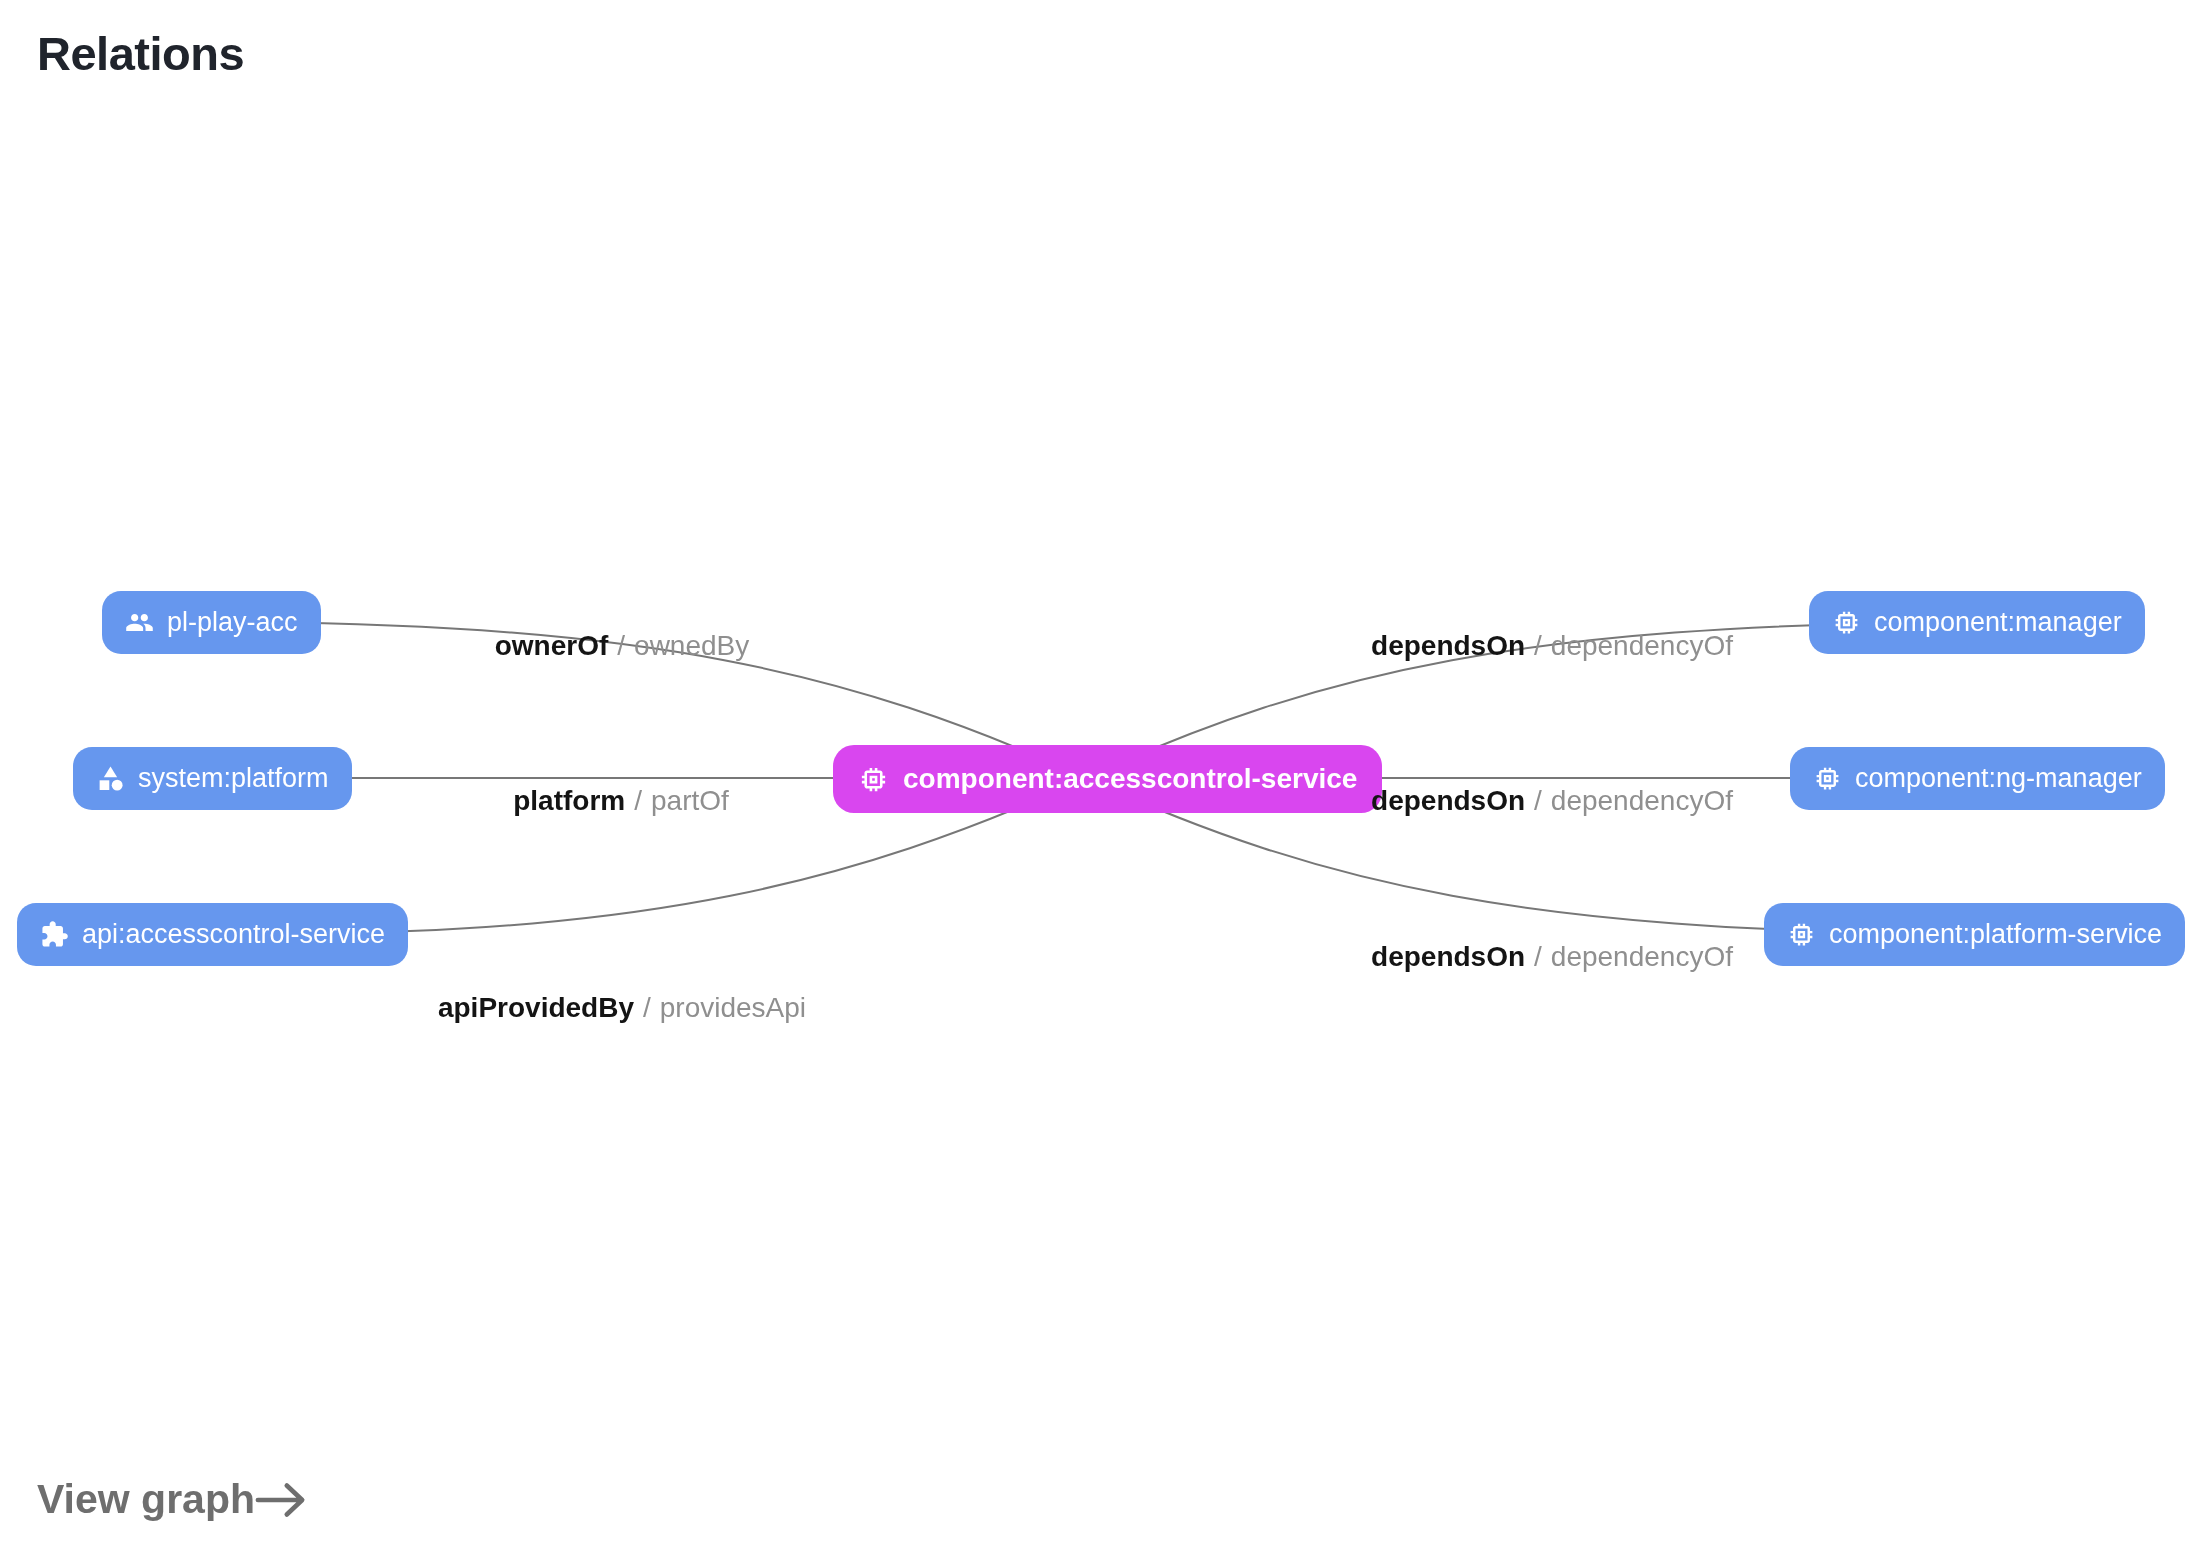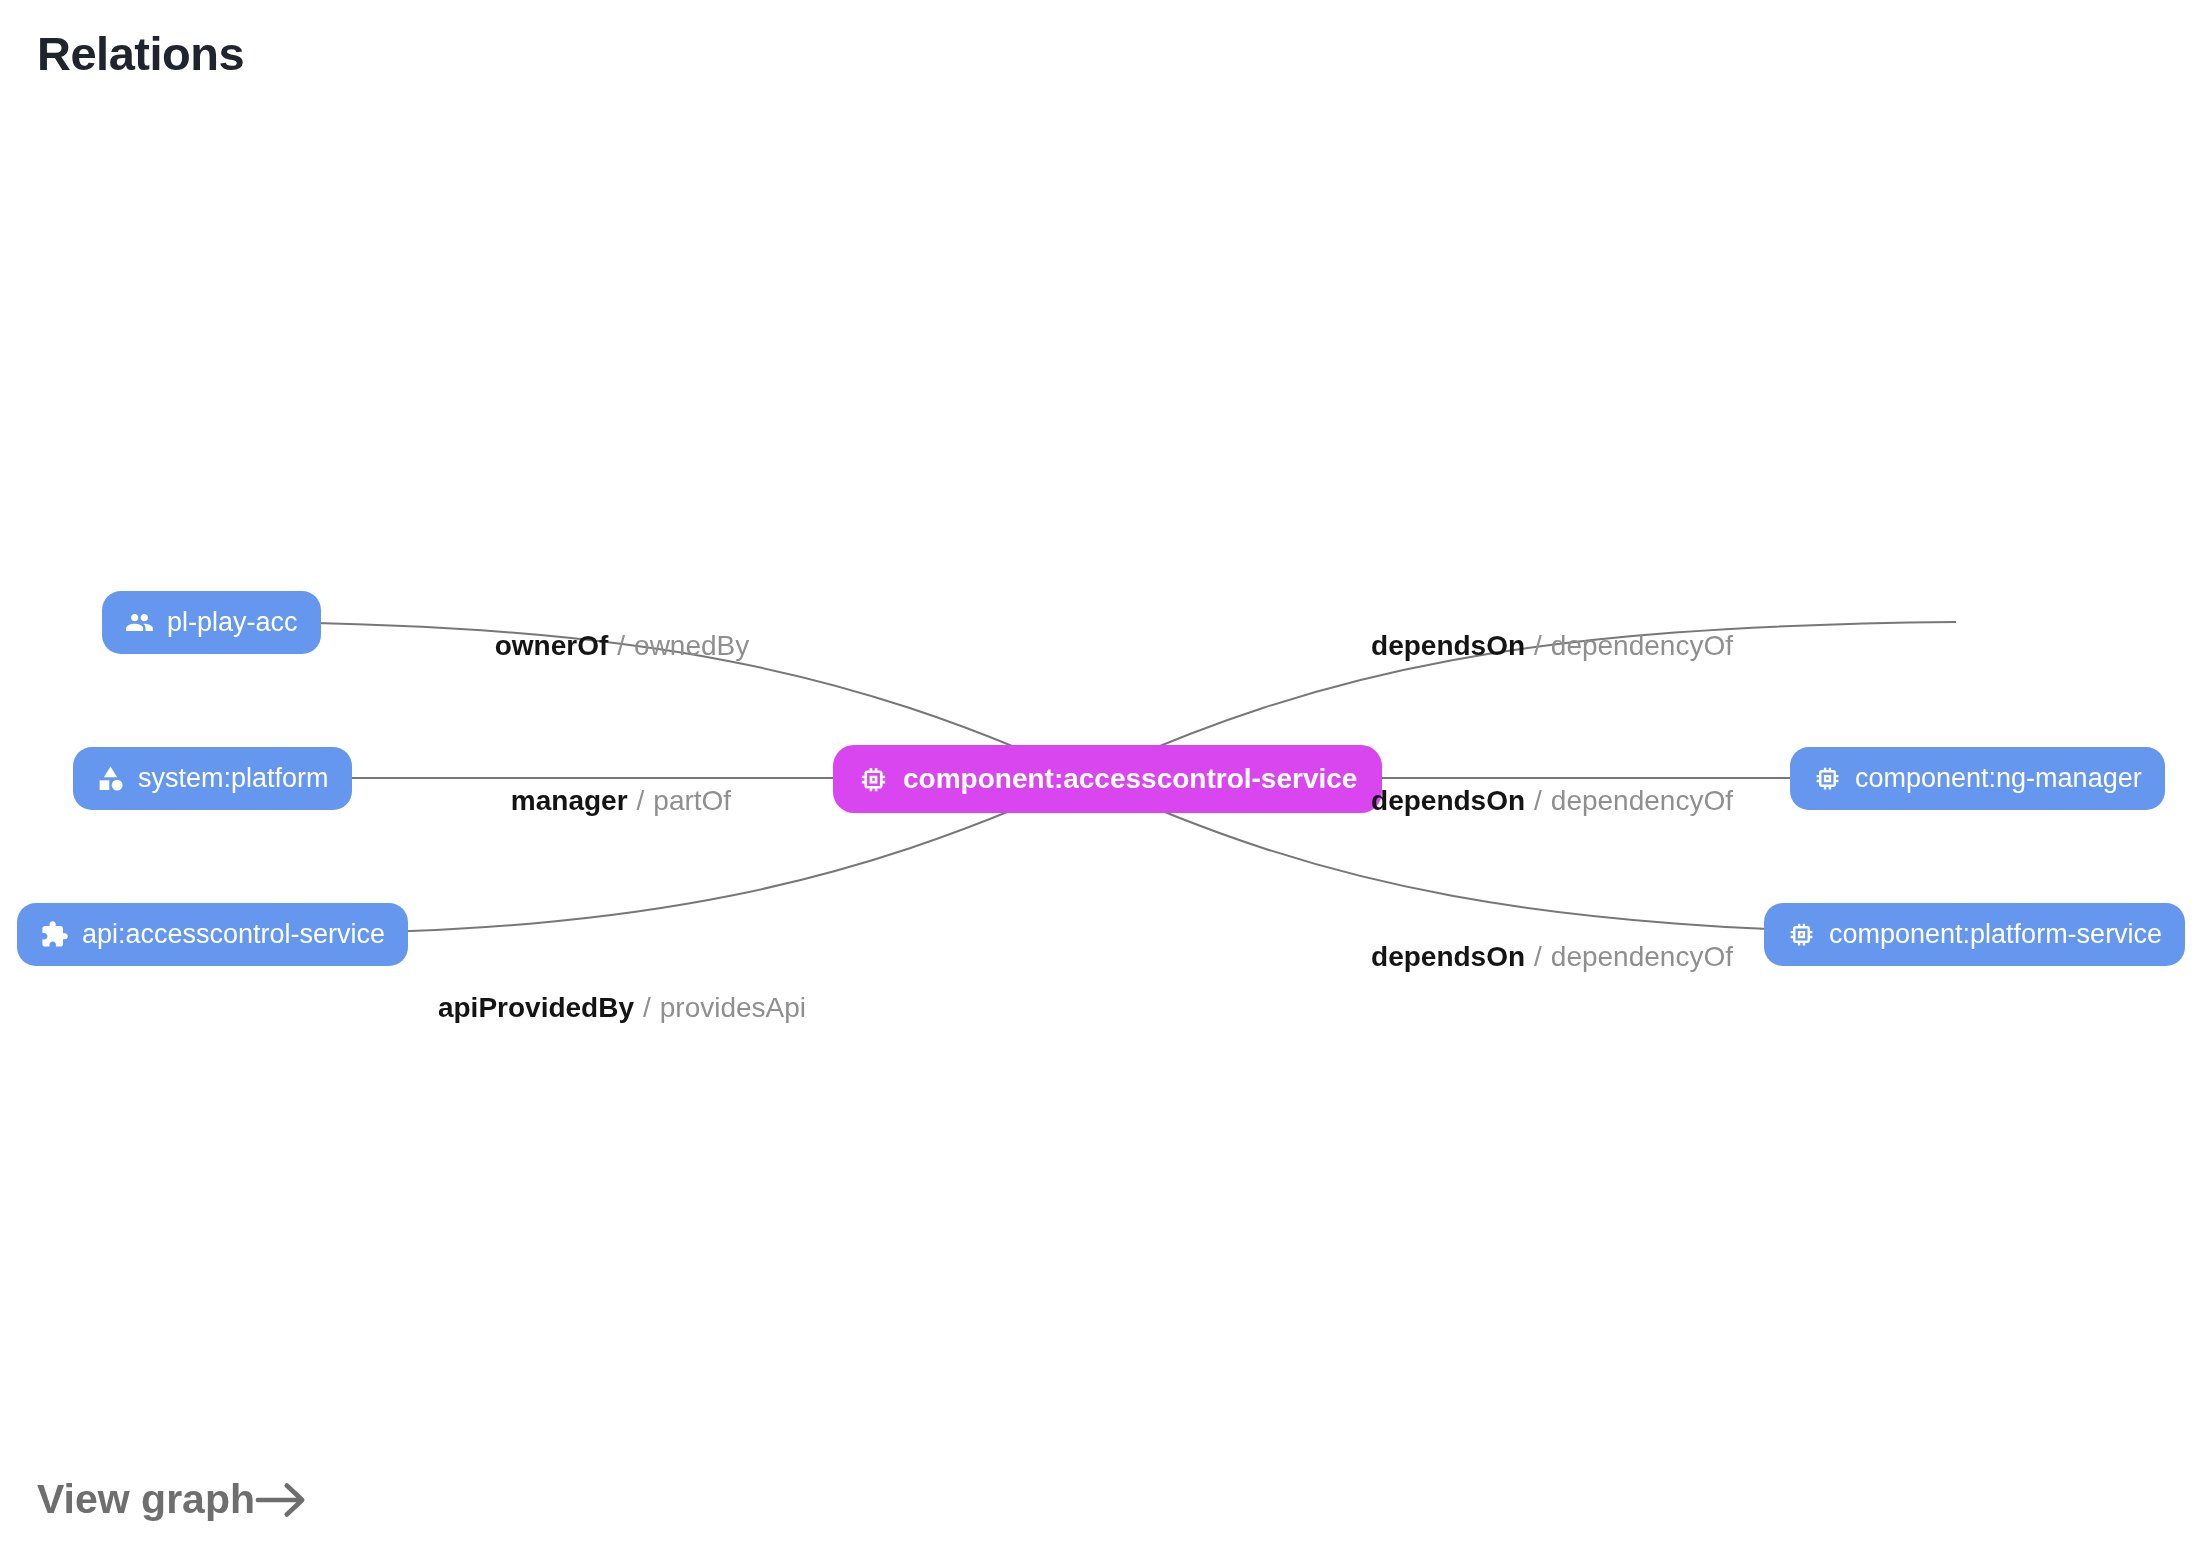--- a/index.html
+++ b/index.html
@@ -90,40 +90,46 @@
     <span class="nlabel">api:accesscontrol-service</span>
   </div>
 
   <div class="node center" style="left:833px;top:745px">
     <svg class="nicon" viewBox="0 0 24 24">
       <path d="M15 9H9v6h6V9zm-2 4h-2v-2h2v2zm8-2V9h-2V7c0-1.1-.9-2-2-2h-2V3h-2v2h-2V3H9v2H7c-1.1 0-2 .9-2 2v2H3v2h2v2H3v2h2v2c0 1.1.9 2 2 2h2v2h2v-2h2v2h2v-2h2c1.1 0 2-.9 2-2v-2h2v-2h-2v-2h2zm-4 6H7V7h10v10z"></path>
     </svg>
     <span class="nlabel">component:accesscontrol-service</span>
   </div>
 
+  <div class="node" style="left:1809px;top:591px">
+    <svg class="nicon" viewBox="0 0 24 24">
+      <path d="M15 9H9v6h6V9zm-2 4h-2v-2h2v2zm8-2V9h-2V7c0-1.1-.9-2-2-2h-2V3h-2v2h-2V3H9v2H7c-1.1 0-2 .9-2 2v2H3v2h2v2H3v2h2v2c0 1.1.9 2 2 2h2v2h2v-2h2v2h2v-2h2c1.1 0 2-.9 2-2v-2h2v-2h-2v-2h2zm-4 6H7V7h10v10z"></path>
+    </svg>
+    <span class="nlabel">component:manager</span>
+  </div>
 
   <div class="node" style="left:1764px;top:903px">
     <svg class="nicon" viewBox="0 0 24 24">
       <path d="M15 9H9v6h6V9zm-2 4h-2v-2h2v2zm8-2V9h-2V7c0-1.1-.9-2-2-2h-2V3h-2v2h-2V3H9v2H7c-1.1 0-2 .9-2 2v2H3v2h2v2H3v2h2v2c0 1.1.9 2 2 2h2v2h2v-2h2v2h2v-2h2c1.1 0 2-.9 2-2v-2h2v-2h-2v-2h2zm-4 6H7V7h10v10z"></path>
     </svg>
     <span class="nlabel">component:platform-service</span>
   </div>
 
   <div class="node" style="left:1790px;top:747px">
     <svg class="nicon" viewBox="0 0 24 24">
       <path d="M15 9H9v6h6V9zm-2 4h-2v-2h2v2zm8-2V9h-2V7c0-1.1-.9-2-2-2h-2V3h-2v2h-2V3H9v2H7c-1.1 0-2 .9-2 2v2H3v2h2v2H3v2h2v2c0 1.1.9 2 2 2h2v2h2v-2h2v2h2v-2h2c1.1 0 2-.9 2-2v-2h2v-2h-2v-2h2zm-4 6H7V7h10v10z"></path>
     </svg>
     <span class="nlabel">component:ng-manager</span>
   </div>
 
   <div class="edge-label" style="left:622px;top:646px">
     <span class="fwd">ownerOf</span><span class="sep">/</span><span class="rev">ownedBy</span>
   </div>
   <div class="edge-label" style="left:621px;top:801px">
-    <span class="fwd">manager</span><span class="sep">/</span><span class="rev">partOf</span>
+    <span class="fwd">platform</span><span class="sep">/</span><span class="rev">partOf</span>
   </div>
   <div class="edge-label" style="left:622px;top:1008px">
     <span class="fwd">apiProvidedBy</span><span class="sep">/</span><span class="rev">providesApi</span>
   </div>
   <div class="edge-label" style="left:1552px;top:646px">
     <span class="fwd">dependsOn</span><span class="sep">/</span><span class="rev">dependencyOf</span>
   </div>
   <div class="edge-label" style="left:1552px;top:801px">
     <span class="fwd">dependsOn</span><span class="sep">/</span><span class="rev">dependencyOf</span>
   </div>

